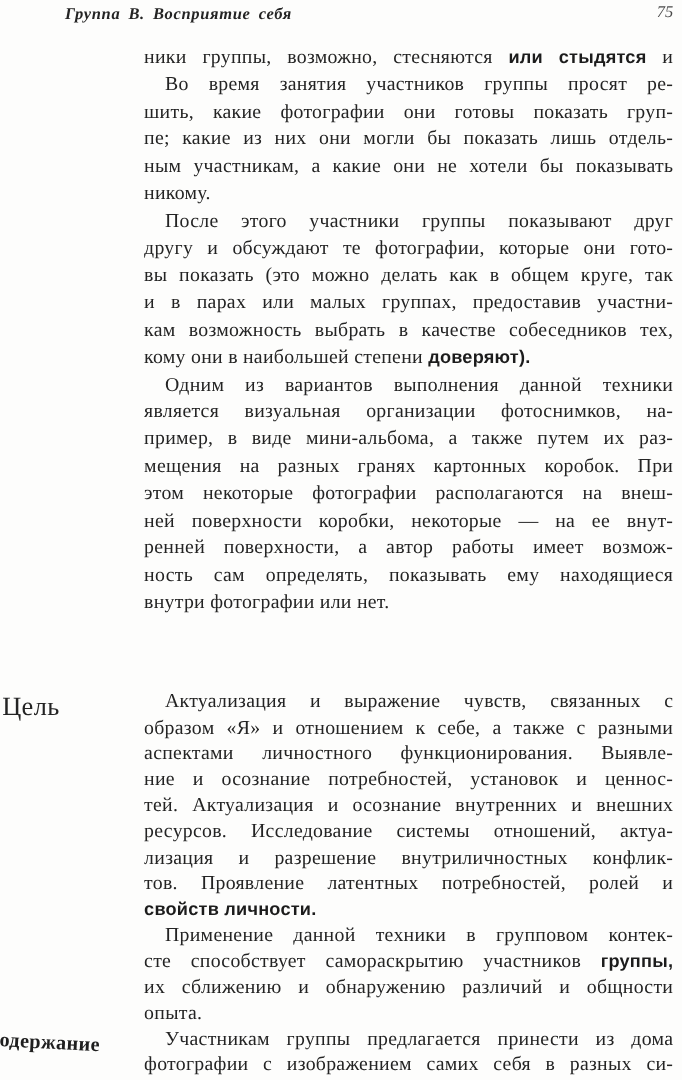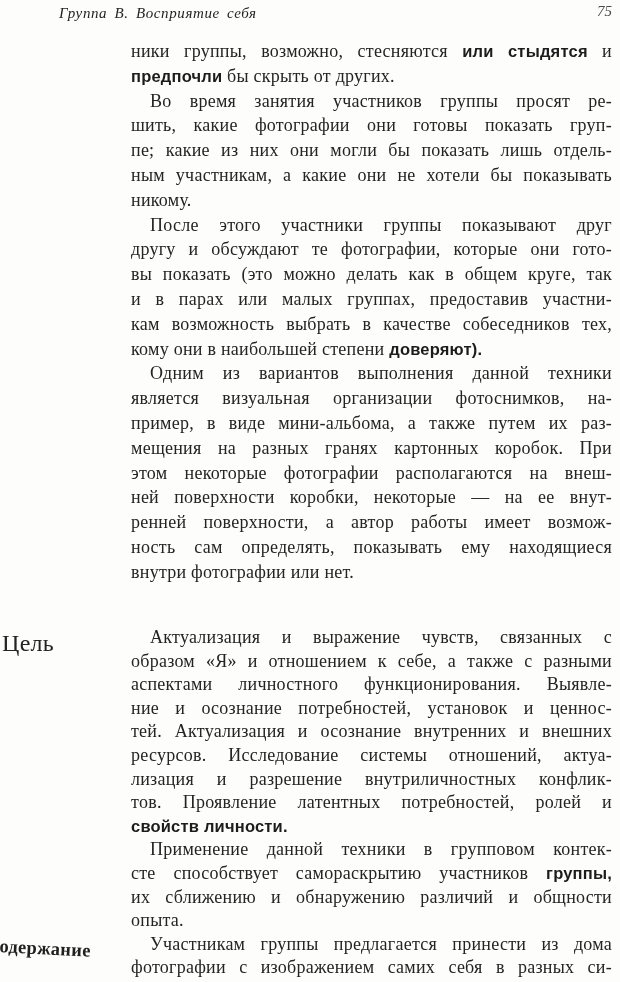--- a/index.html
+++ b/index.html
@@ -8,21 +8,21 @@
     width:620px; height:982px;
     margin:0 auto;
     background:#fdfdfc;
     color:#242424;
     font-family:"Liberation Serif","DejaVu Serif",serif;
     overflow:hidden;
   }
   
   .running-header { position:absolute; top:4px; left:59px; right:6px; height:20px; }
   .rh-title {
-    font-style:italic; font-weight:normal;
+    font-style:italic; font-weight:bold;
     font-size:15px; letter-spacing:0.6px; word-spacing:3px;
     color:#242424;
   }
   .rh-page {
     position:absolute; right:2px; top:-1px;
     font-style:italic; font-size:15px; color:#4a4a4a;
   }
   
   .block { position:absolute; left:131px; width:481px; }
   .block-upper { top:39px; }
@@ -65,21 +65,20 @@
 
 <div class="page">
 
   <div class="running-header">
     <span class="rh-title">Группа В. Восприятие себя</span>
     <span class="rh-page">75</span>
   </div>
 
   <div class="block block-upper">
     <div class="ln"><span>ники группы, возможно, стесняются </span><span class="bs">или стыдятся</span><span> и</span></div>
-    <div class="ln last"><span class="bs">предпочли</span><span> бы скрыть от других.</span></div>
     <div class="ln ind"><span>Во время занятия участников группы просят ре-</span></div>
     <div class="ln"><span>шить, какие фотографии они готовы показать груп-</span></div>
     <div class="ln"><span>пе; какие из них они могли бы показать лишь отдель-</span></div>
     <div class="ln"><span>ным участникам, а какие они не хотели бы показывать</span></div>
     <div class="ln last"><span>никому.</span></div>
     <div class="ln ind"><span>После этого участники группы показывают друг</span></div>
     <div class="ln"><span>другу и обсуждают те фотографии, которые они гото-</span></div>
     <div class="ln"><span>вы показать (это можно делать как в общем круге, так</span></div>
     <div class="ln"><span>и в парах или малых группах, предоставив участни-</span></div>
     <div class="ln"><span>кам возможность выбрать в качестве собеседников тех,</span></div>

